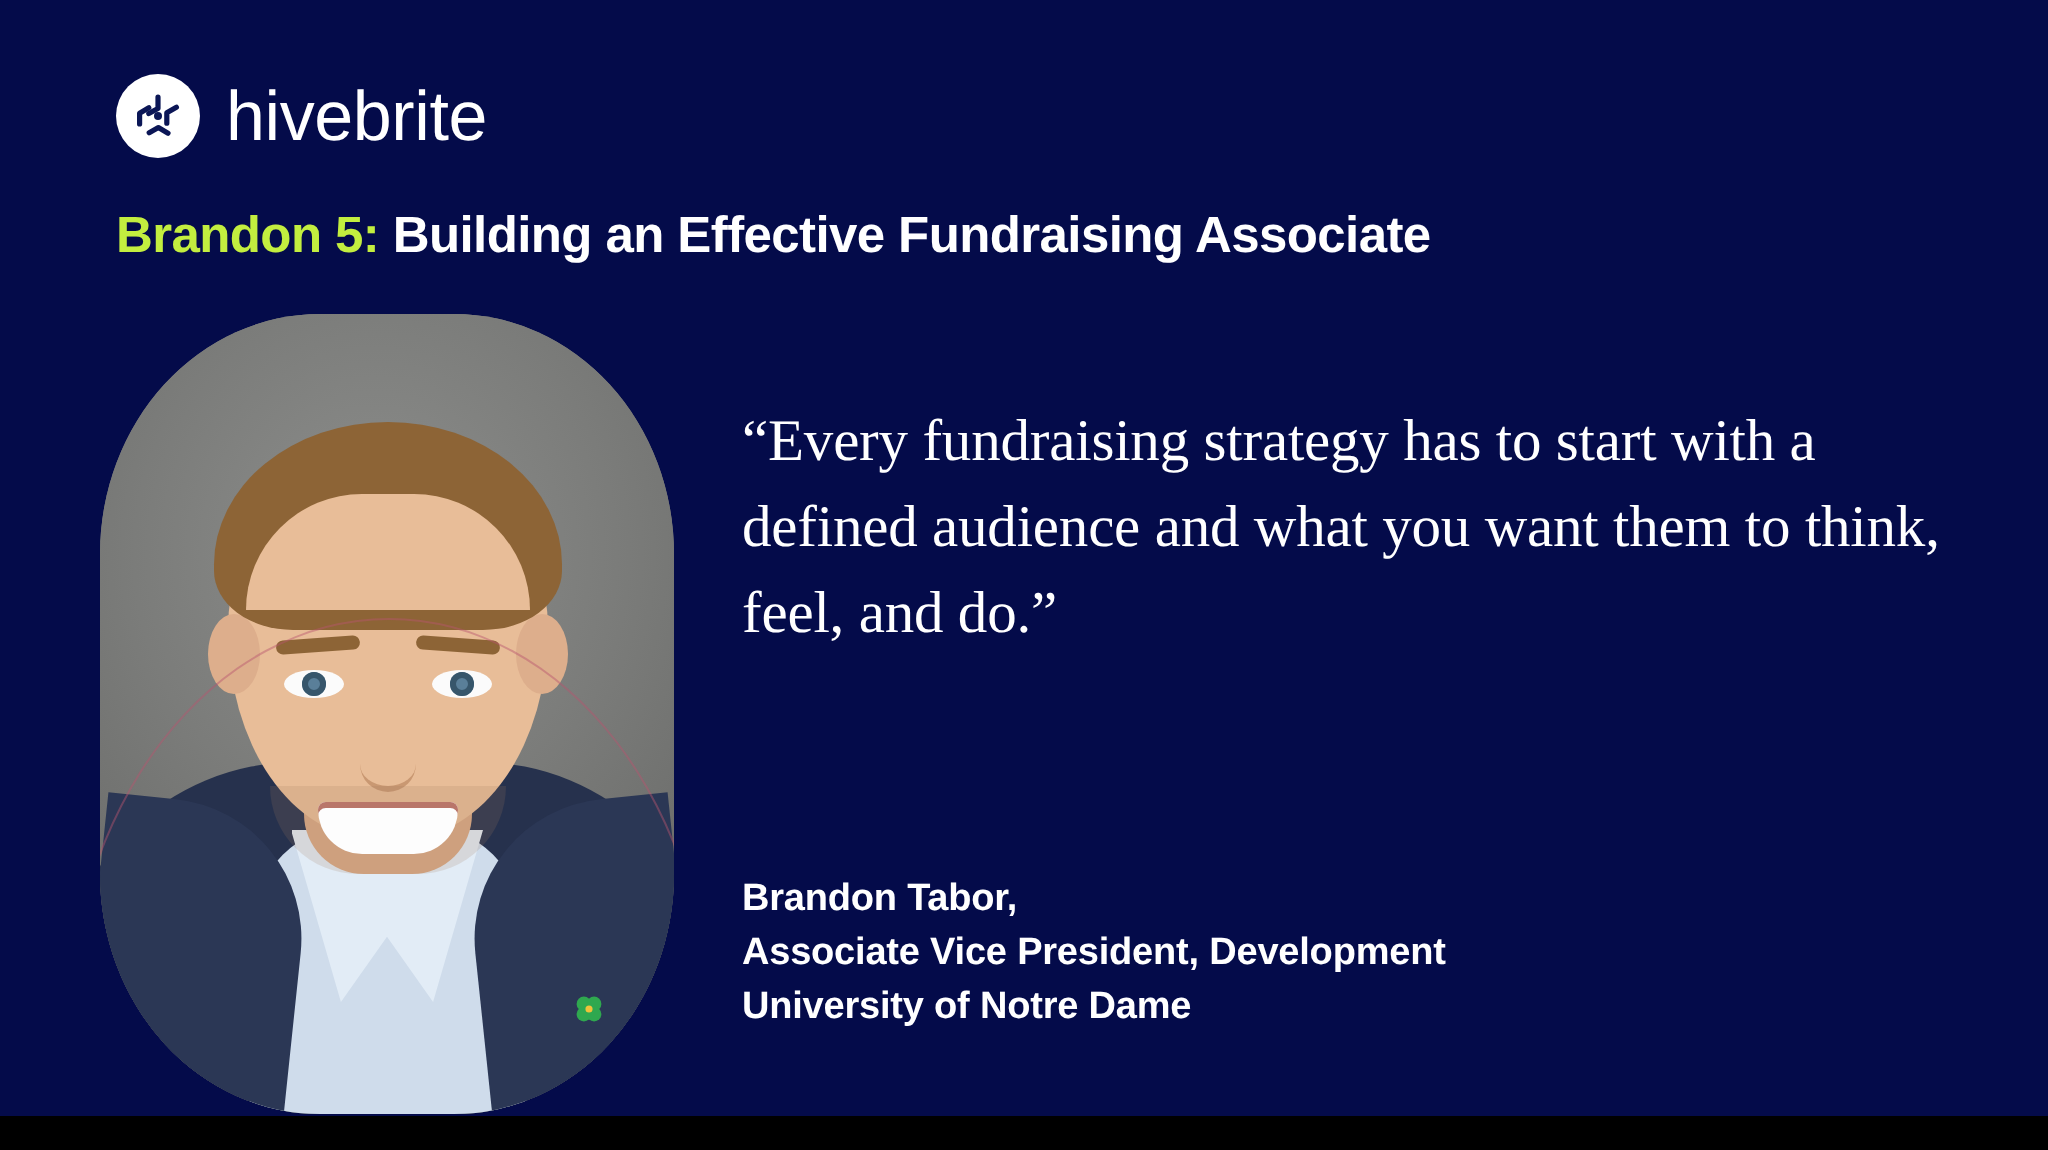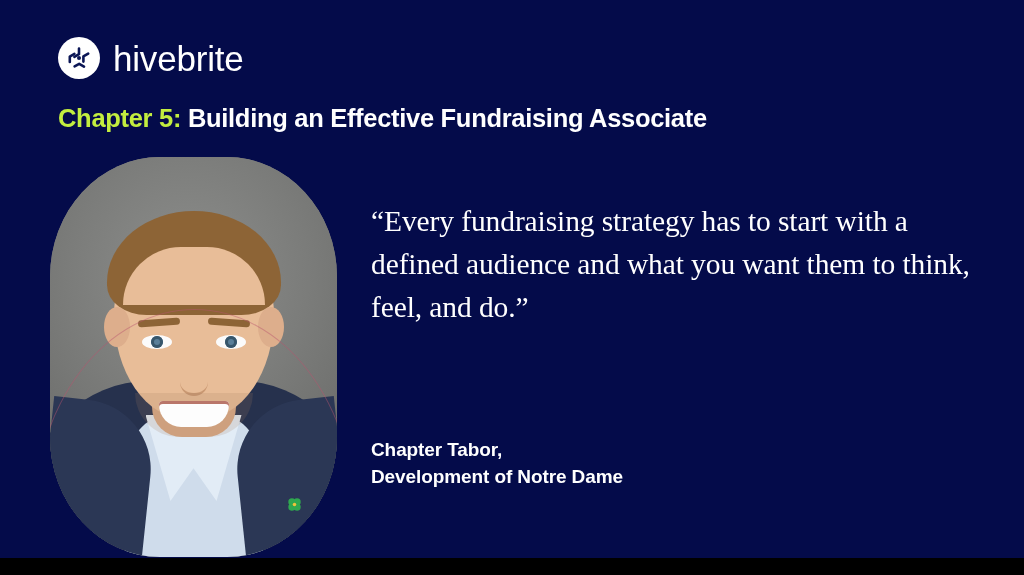--- a/index.html
+++ b/index.html
@@ -311,21 +311,21 @@
         </g>
         <g fill="#0B1656">
           <circle cx="15" cy="15" r="2.0"></circle>
         </g>
       </svg>
     </div>
     <div class="brand-word">hivebrite</div>
   </div>
 
   <div class="chapter-title">
-    <span class="accent">Chapter 5:</span><span class="rest"> Building an Effective Fundraising Associate</span>
+    <span class="accent">Brandon 5:</span><span class="rest"> Building an Effective Fundraising Associate</span>
   </div>
 
   <div class="portrait-wrap">
     <div class="portrait-scene">
       <div class="p-suit"></div>
       <div class="p-shirt"></div>
       <div class="p-lapel-l"></div>
       <div class="p-lapel-r"></div>
       <div class="p-collar"></div>
       <div class="p-neck"></div>
@@ -350,17 +350,18 @@
         <circle cx="10" cy="10" r="2.1" fill="#f0c23a"></circle>
       </svg>
       <div class="portrait-arc"></div>
       <div class="portrait-arc two"></div>
     </div>
   </div>
 
   <div class="quote">“Every fundraising strategy has to start with a defined audience and what you want them to think, feel, and do.”</div>
 
   <div class="attribution">
-    <div>Chapter Tabor,</div>
-    <div>Development of Notre Dame</div>
+    <div>Brandon Tabor,</div>
+    <div>Associate Vice President, Development</div>
+    <div>University of Notre Dame</div>
   </div>
 
 </div>
 
 </body></html>

